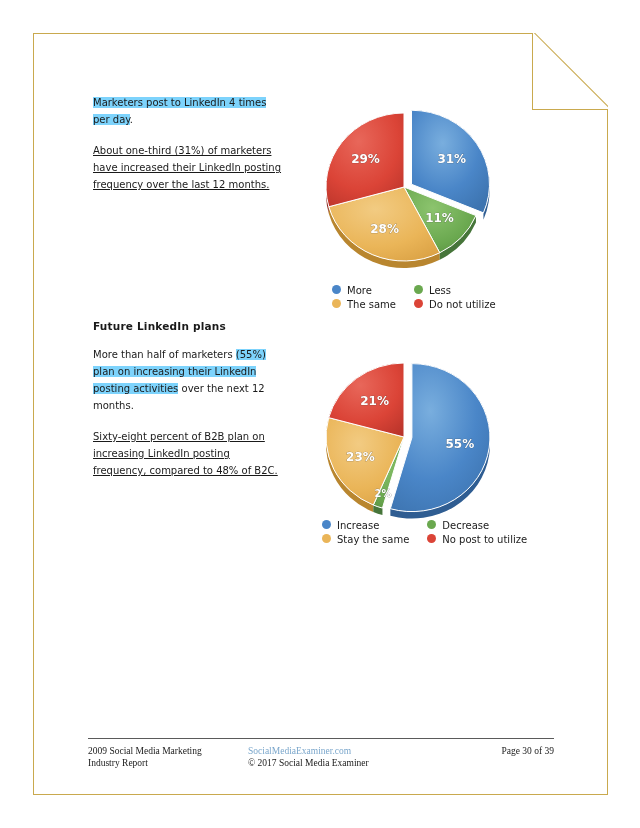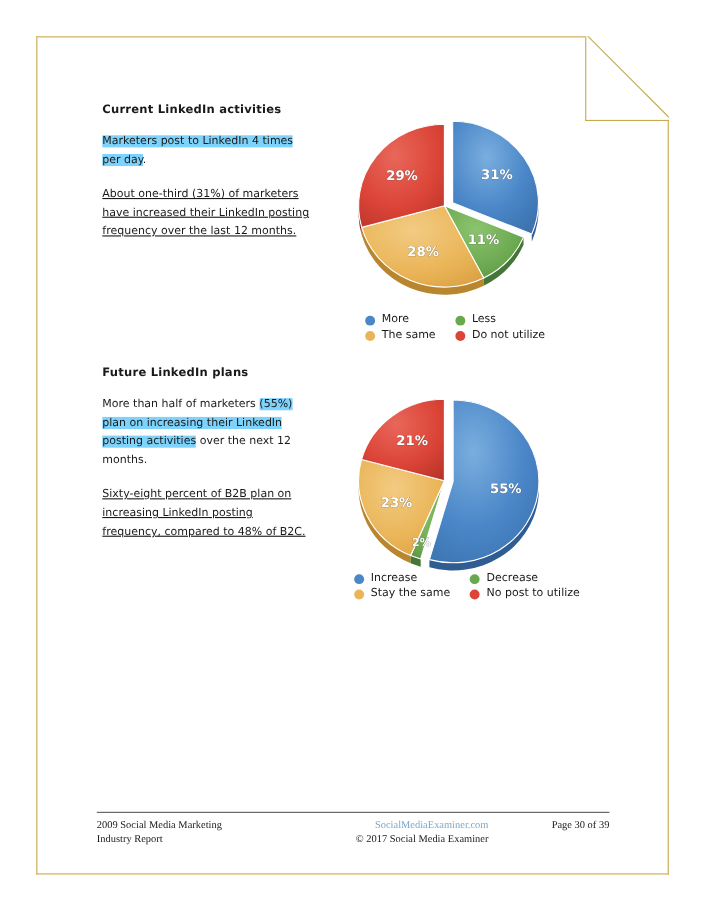--- a/index.html
+++ b/index.html
@@ -94,21 +94,21 @@
     position: absolute;
     display: grid;
     grid-template-columns: auto auto;
     column-gap: 18px;
     row-gap: 3px;
     font-size: 10px;
     color: #1a1a1a;
   }
   .legend-item {
     display: flex;
-    align-items: flex-end;
+    align-items: flex-start;
     gap: 6px;
     white-space: nowrap;
   }
   .legend-dot {
     width: 9px; height: 9px;
     border-radius: 50%;
     flex: 0 0 auto;
   }
 
   
@@ -126,39 +126,38 @@
   #footer-cols {
     display: flex;
     justify-content: space-between;
     align-items: flex-start;
     font-family: "Liberation Serif", serif;
     font-size: 9.5px;
     line-height: 12px;
     color: #1a1a1a;
   }
   #footer-left { text-align: left; width: 160px; }
-  #footer-center { text-align: right; flex: 1; }
+  #footer-center { text-align: left; flex: 1; }
   #footer-right { text-align: right; width: 110px; }
   #footer-link { color: #7ba7cc; }
 </style>
 </head>
 <body>
 
 <div id="page-sheet">
 
   <div class="edge" id="edge-left"></div>
   <div class="edge" id="edge-bottom"></div>
   <div class="edge" id="edge-right"></div>
   <div class="edge" id="edge-top"></div>
   <div id="fold-diagonal"></div>
   <div id="fold-vert"></div>
   <div id="fold-horz"></div>
 
   <div class="col-text" style="left:60px; top:61px;">
-    <h2 class="head">Current LinkedIn activities</h2>
     <p class="para"><span class="hl">Marketers post to LinkedIn 4 times per day</span><span>.</span></p>
     <p class="para">About one-third (31%) of marketers have increased their LinkedIn posting frequency over the last 12 months.</p>
   </div>
 
   <div class="chart-wrap" style="left:267px; top:70px;">
     <svg class="pie-svg" width="215" height="190" viewBox="0 0 215 190">
       <defs>
         <radialGradient id="g-blue" cx="40%" cy="32%" r="78%">
           <stop offset="0%" stop-color="#79aede"></stop>
           <stop offset="60%" stop-color="#4a86c8"></stop>
@@ -210,21 +209,21 @@
         <span class="legend-dot" style="background:#eab558"></span>
         <span>The same</span>
       </div>
       <div class="legend-item">
         <span class="legend-dot" style="background:#db4437"></span>
         <span>Do not utilize</span>
       </div>
     </div>
   </div>
 
-  <div class="col-text" style="left:60px; top:300px;">
+  <div class="col-text" style="left:60px; top:287px;">
     <h2 class="head">Future LinkedIn plans</h2>
     <p class="para"><span>More than half of marketers </span><span class="hl">(55%) plan on increasing their LinkedIn posting activities</span><span> over the next 12 months.</span></p>
     <p class="para">Sixty-eight percent of B2B plan on increasing LinkedIn posting frequency, compared to 48% of B2C.</p>
   </div>
 
   <div class="chart-wrap" style="left:267px; top:322px;">
     <svg class="pie-svg" width="215" height="185" viewBox="0 0 215 185">
       <g id="pie2-slices">
           <path d="M 73.31217998259332 150.0321248846855 A 78 74 0 0 1 28.710367072912035 62.662177682248284 L 28.710367072912035 69.66217768224828 A 78 74 0 0 0 73.31217998259332 157.0321248846855 Z" fill="#b9862f"></path>
           <path d="M 28.710367072912035 62.662177682248284 A 78 74 0 0 1 103.99999999999999 8 L 103.99999999999999 15 A 78 74 0 0 0 28.710367072912035 69.66217768224828 Z" fill="#8f281f"></path>

